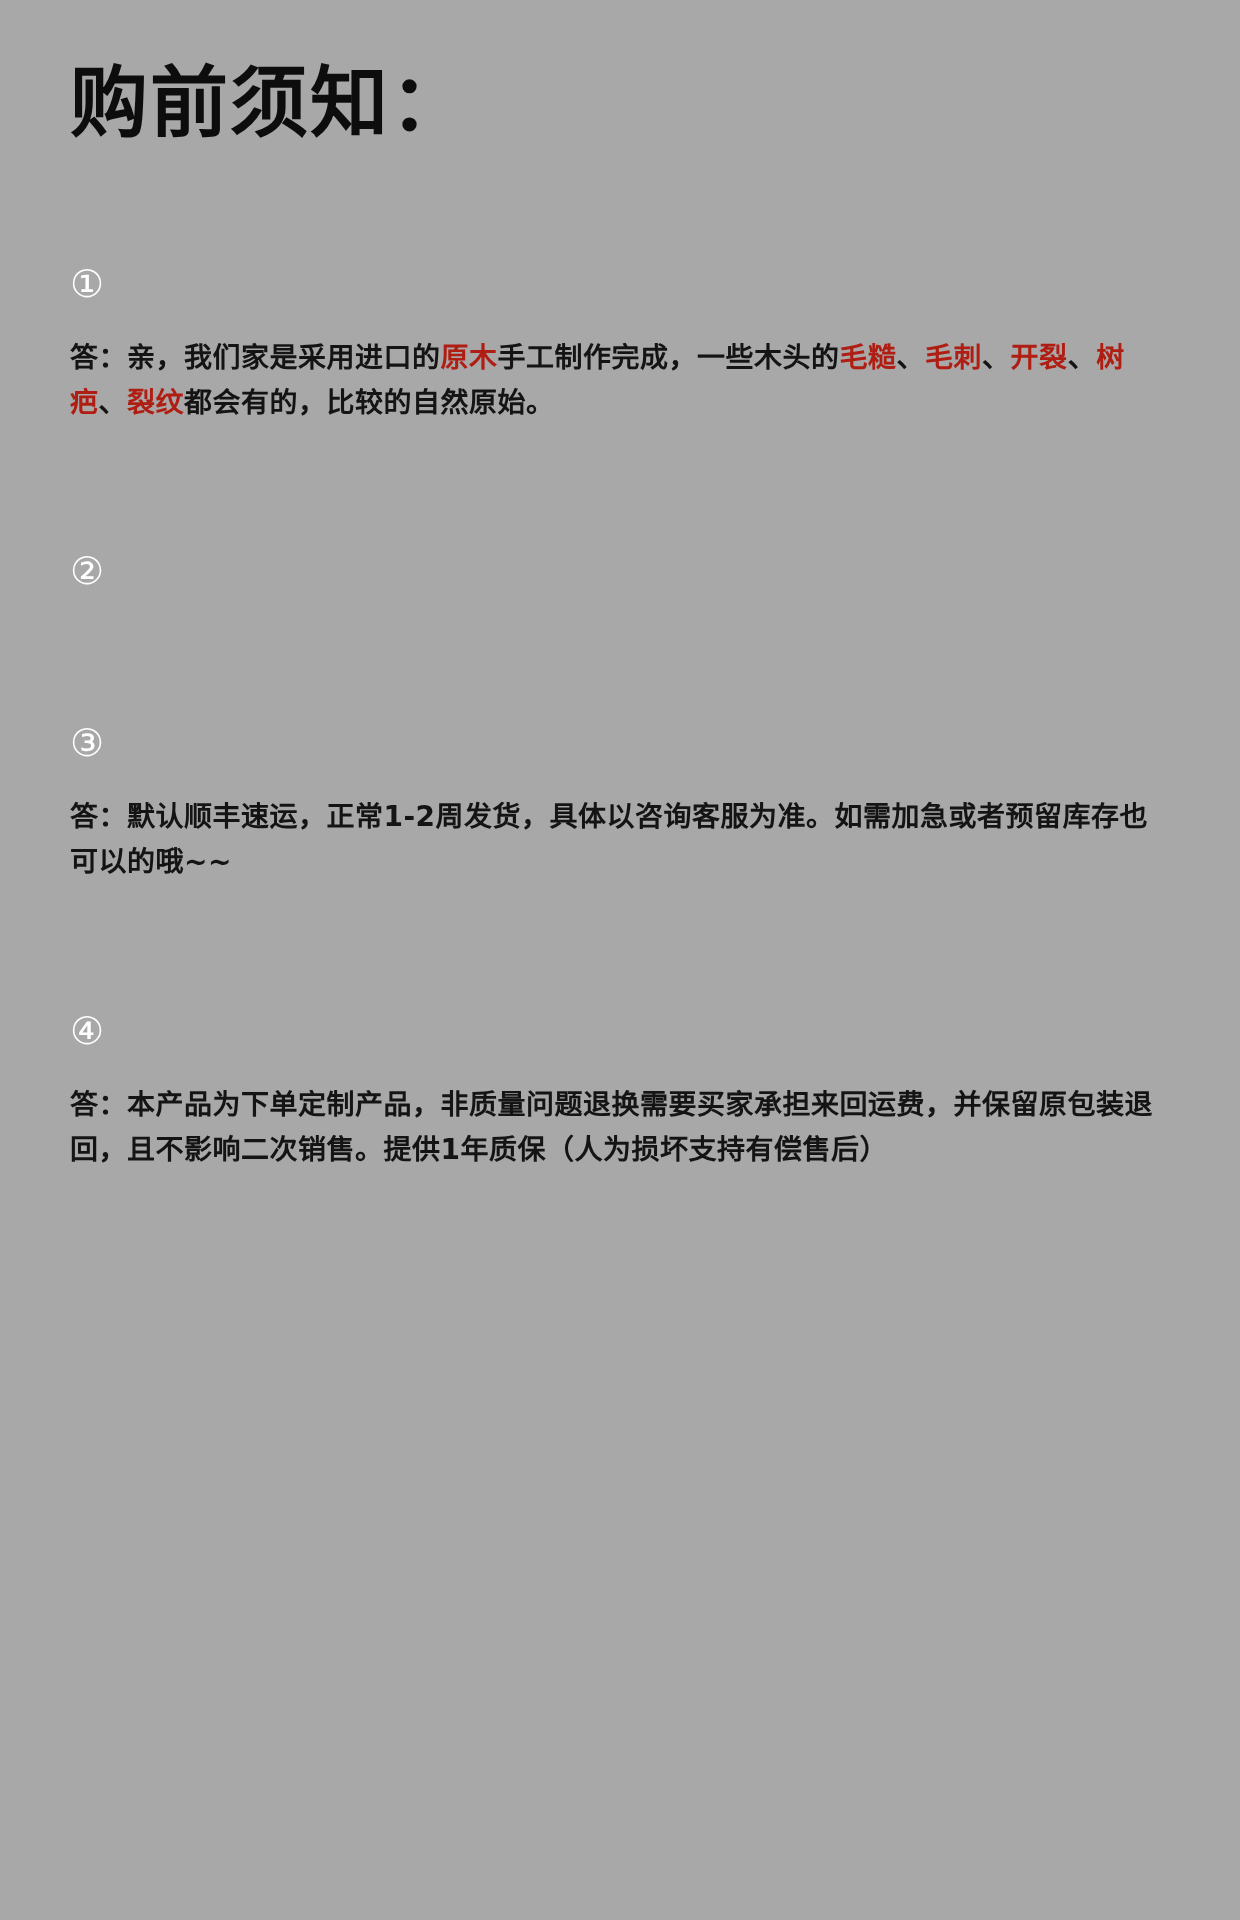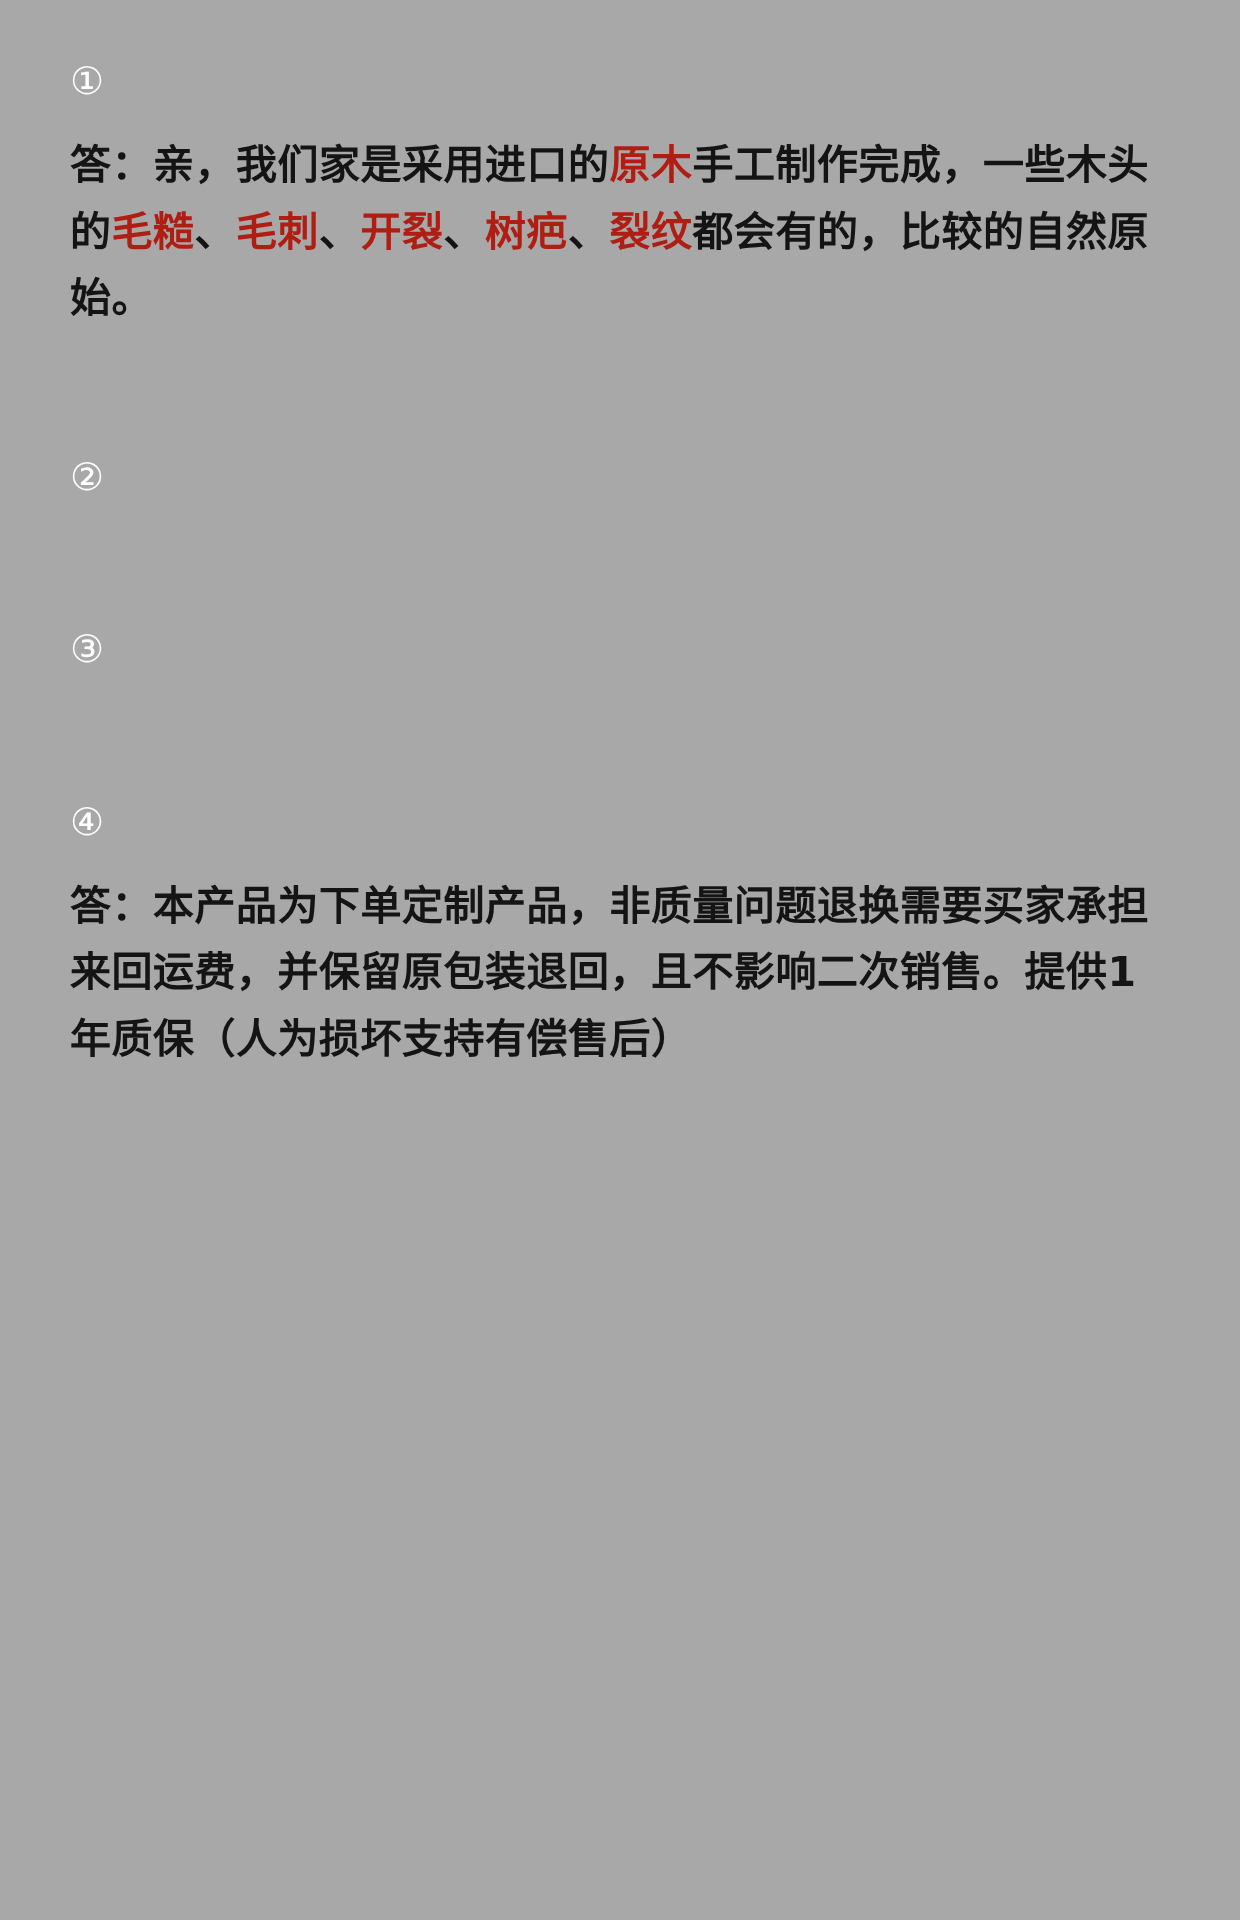--- a/index.html
+++ b/index.html
@@ -46,57 +46,59 @@
     letter-spacing: 1px;
   }
   .q-num {
     flex: 0 0 auto;
     margin-right: 18px;
     font-weight: 400;
     font-size: 38px;
     color: #ffffff;
   }
   .answer {
-    font-size: 41px;
+    font-size: 28px;
     font-weight: 700;
     line-height: 1.62;
     color: #141414;
     letter-spacing: 0.5px;
     margin: 0;
   }
   .hl {
     color: #b01d12;
   }
   .gap-1 { margin-bottom: 120px; }
   .gap-2 { margin-bottom: 118px; }
   .gap-3 { margin-bottom: 120px; }
 </style>
 </head>
 <body>
 
 <div class="page">
 
+  <h1 class="page-title">购前须知：</h1>
 
   <div class="qa-block gap-1">
     <div class="question">
       <span class="q-num">①</span>
     </div>
     <p class="answer"><span>答：亲，我们家是采用进口的</span><span class="hl">原木</span><span>手工制作完成，一些木头的</span><span class="hl">毛糙</span><span>、</span><span class="hl">毛刺</span><span>、</span><span class="hl">开裂</span><span>、</span><span class="hl">树疤</span><span>、</span><span class="hl">裂纹</span><span>都会有的，比较的自然原始。</span></p>
   </div>
 
   <div class="qa-block gap-2">
     <div class="question">
       <span class="q-num">②</span>
     </div>
   </div>
 
   <div class="qa-block gap-3">
     <div class="question">
       <span class="q-num">③</span>
     </div>
+    <p class="answer"><span>答：默认顺丰速运，正常1-2周发货，具体以咨询客服为准。如需加急或者预留库存也可以的哦~~</span></p>
   </div>
 
   <div class="qa-block last">
     <div class="question">
       <span class="q-num">④</span>
     </div>
     <p class="answer"><span>答：本产品为下单定制产品，非质量问题退换需要买家承担来回运费，并保留原包装退回，且不影响二次销售。提供1年质保（人为损坏支持有偿售后）</span></p>
   </div>
 
 </div>

